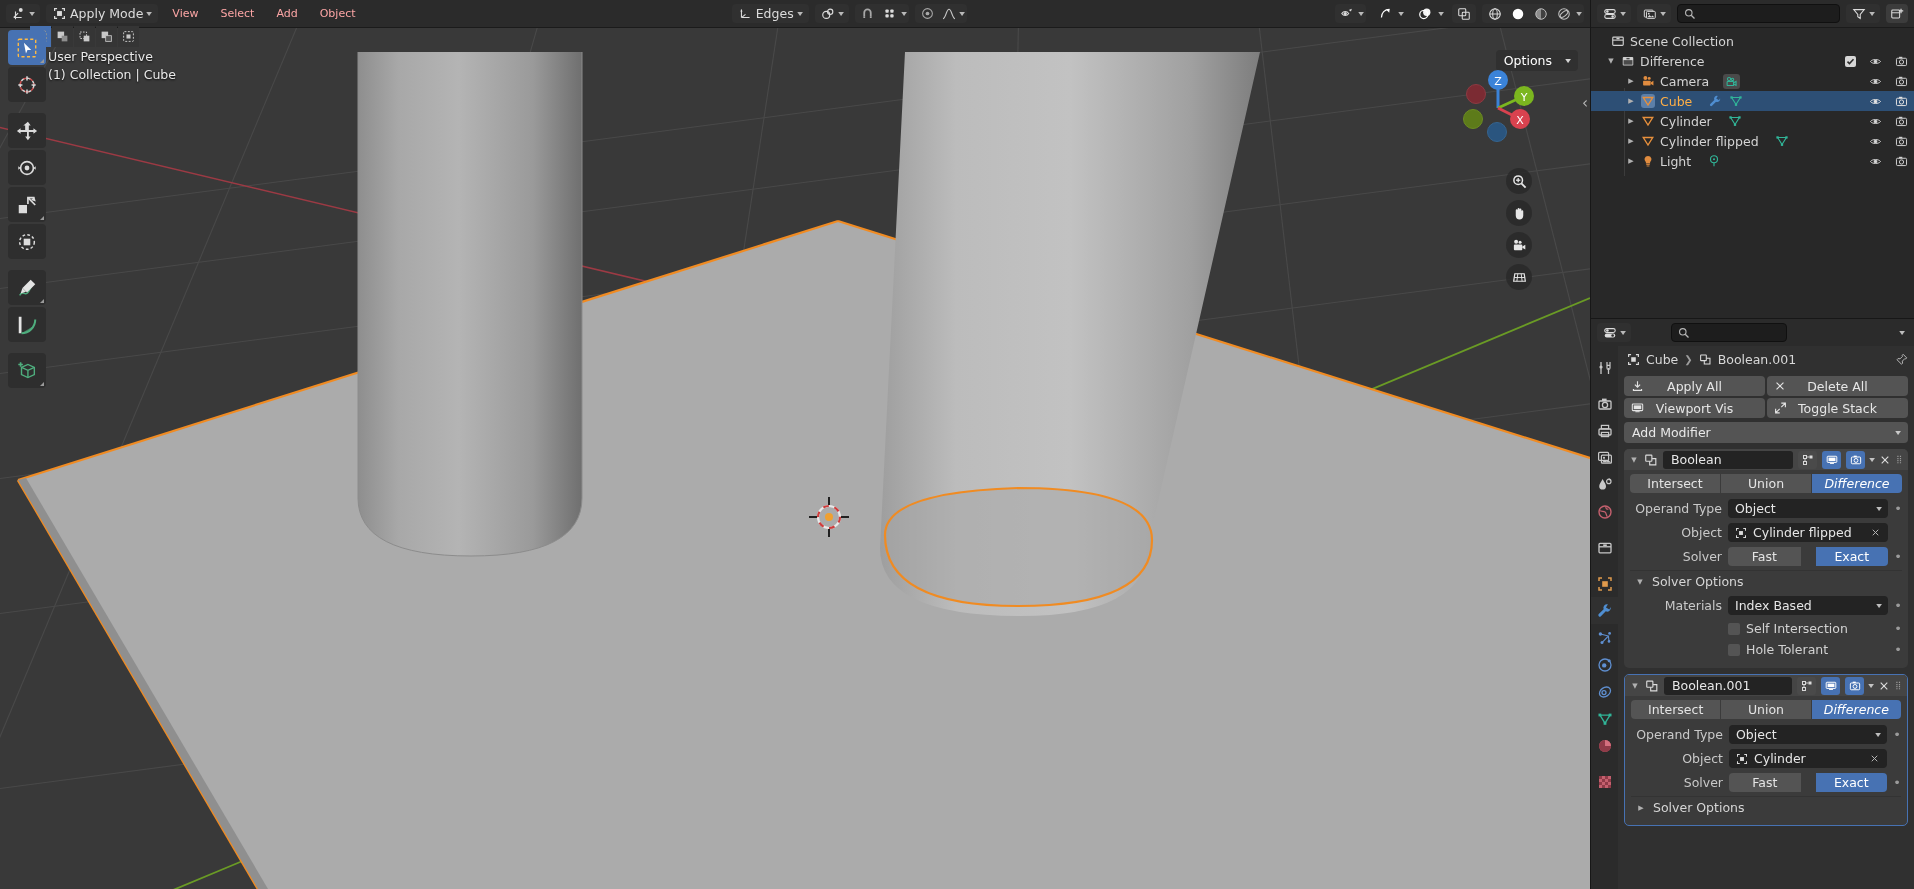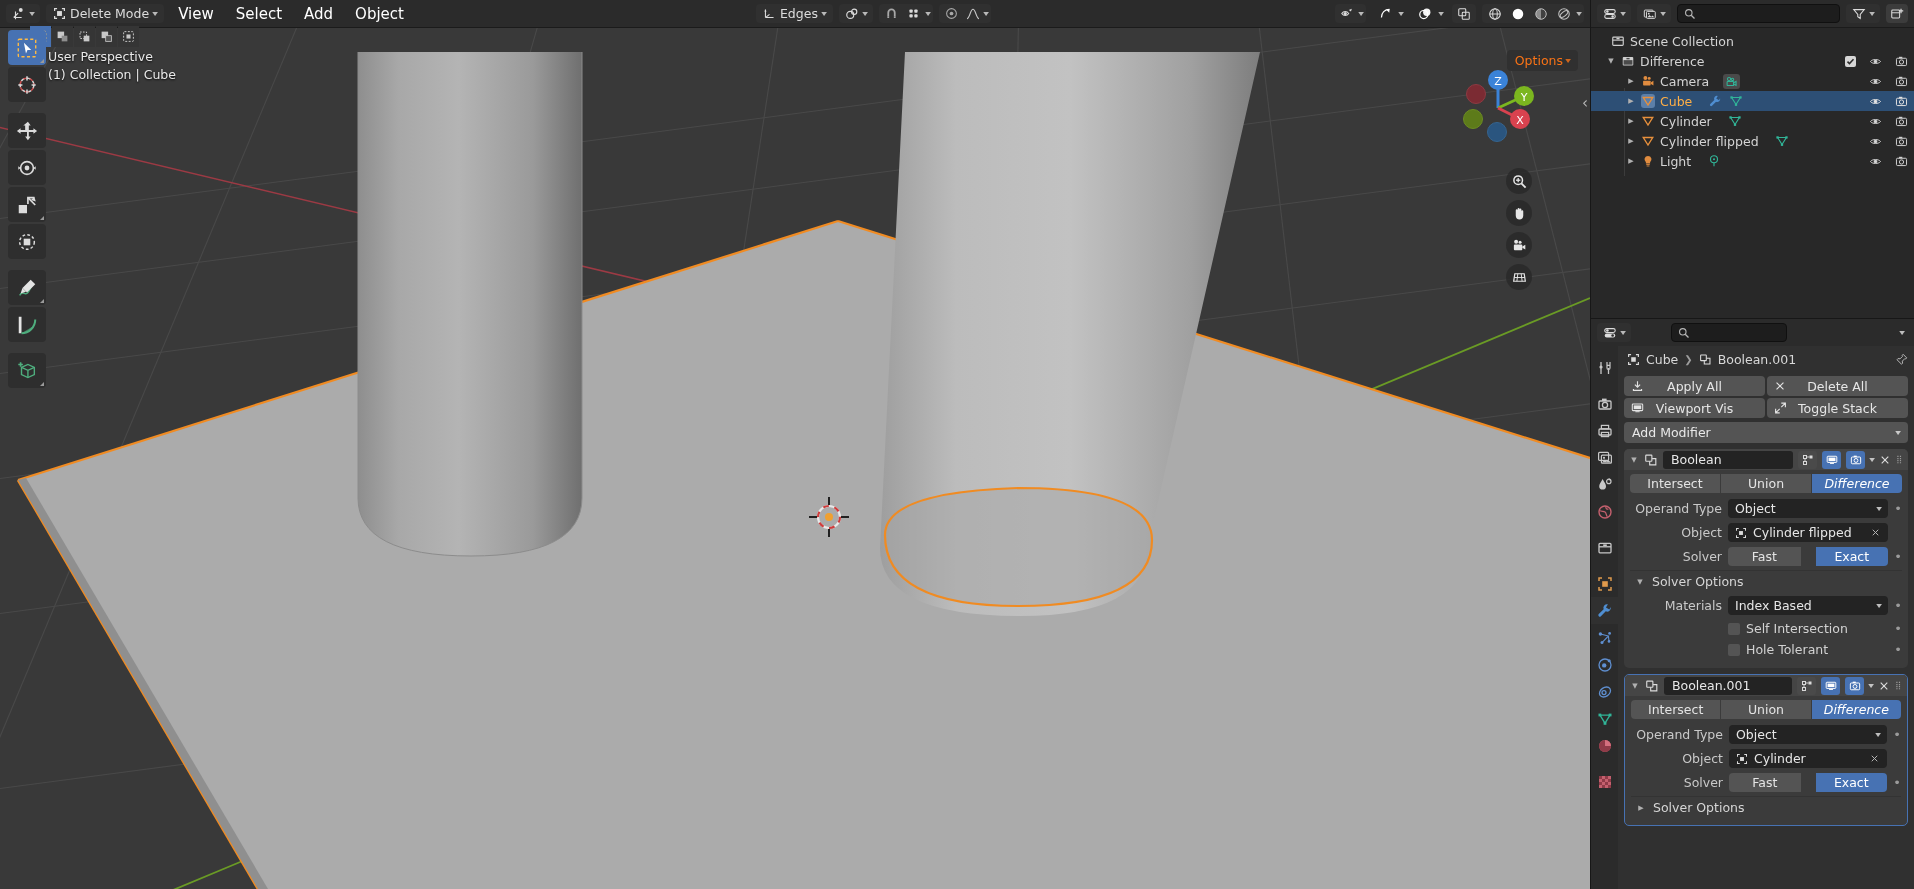--- a/index.html
+++ b/index.html
@@ -20,21 +20,21 @@
     padding:0 6px; border-bottom:1px solid #1b1b1b;
   }
   .hbtn{
     height:19px; display:flex; align-items:center; gap:4px;
     padding:0 6px; border-radius:4px; background:#303030;
     color:#dcdcdc; font-size:12.5px; white-space:nowrap; cursor:default;
   }
   .hbtn.group{ background:#303030; padding:0 3px; gap:3px; }
   .hbtn.semi{ background:#3c3c3c; }
   .chev{ font-size:8px; opacity:.8; transform:scaleX(1.4); display:inline-block; }
-  .menu-txt{ font-size:15px; color:#ffffff; padding:0 8px; }
+  .menu-txt{ font-size:11px; color:#fca5a5; padding:0 8px; }
   .ico{ display:inline-flex; align-items:center; justify-content:center; }
 
   
   .selmode-row{
     position:absolute; left:30px; top:26px; display:flex; gap:1px; z-index:6;
   }
   .selmode{
     width:21px; height:21px; background:#353535; display:flex;
     align-items:center; justify-content:center;
   }
@@ -72,21 +72,21 @@
   }
   .stats .blank{ height:10px; }
   .stats table{ border-collapse:collapse; }
   .stats td{ padding:0 0 0 0; line-height:18px; font-size:12.5px;}
   .stats td.k{ padding-right:20px; }
 
   
   .opt-btn{
     position:absolute; right:12px; top:22px; z-index:7;
     background:#303030; border-radius:4px; height:21px; padding:0 8px;
-    display:flex; align-items:center; gap:3px; font-size:12.5px; color:#f97316;text-align:center;
+    display:flex; align-items:center; gap:14px; font-size:12.5px; color:#ffffff;text-align:center;
   }
 
   
   .gizmo{ position:absolute; right:50px; top:38px; width:84px; height:84px; z-index:7; }
   .navbtns{ position:absolute; right:58px; top:140px; z-index:7;
             display:flex; flex-direction:column; gap:6px; align-items:center; }
   .navbtn{
     width:26px; height:26px; border-radius:50%; background:rgba(40,40,40,.82);
     display:flex; align-items:center; justify-content:center; color:#e2e2e2;
   }
@@ -399,21 +399,21 @@
       <span class="chev">▾</span>
     </div>
 
     <div class="hbtn" style="padding:0 7px;">
       <span class="ico">
         <svg width="13" height="13" viewBox="0 0 16 16">
             <path d="M2 5V2h3M11 2h3v3M14 11v3h-3M5 14H2v-3" stroke="#dcdcdc" stroke-width="1.5" fill="none"></path>
             <rect x="5" y="5" width="6" height="6" fill="#dcdcdc"></rect>
           </svg>
       </span>
-      <span>Delete Mode</span>
+      <span>Apply Mode</span>
       <span class="chev">▾</span>
     </div>
 
     <div class="menu-txt">View</div>
     <div class="menu-txt">Select</div>
     <div class="menu-txt">Add</div>
     <div class="menu-txt">Object</div>
 
     <div style="flex:1"></div>
 

